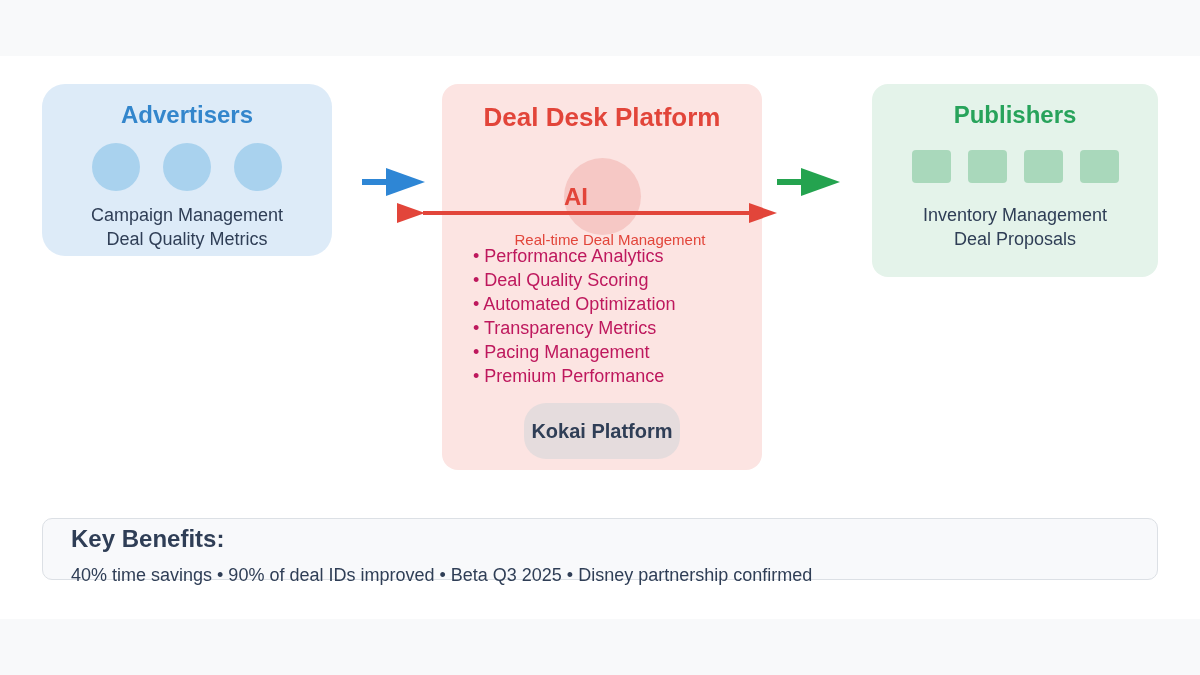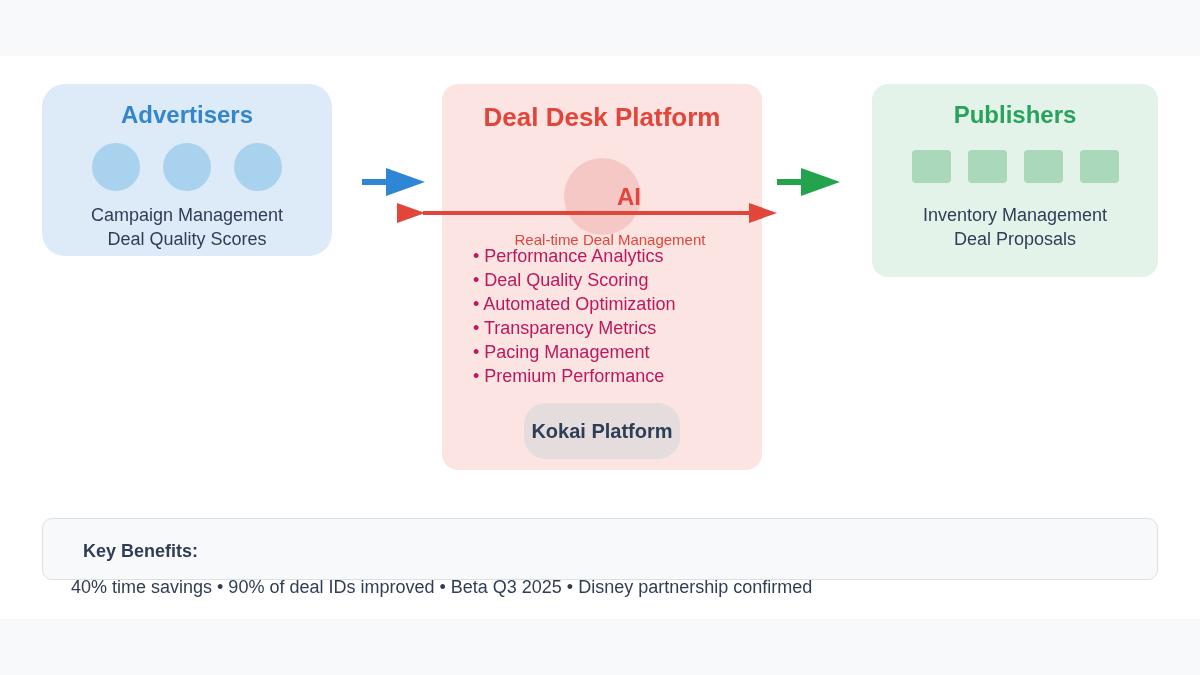--- a/index.html
+++ b/index.html
@@ -20,21 +20,21 @@
   .advertisers{left:42px;top:84px;width:290px;height:172px;background:#ddebf8;border-radius:23px;}
   .advertisers h2{padding-top:17px;font-size:24px;color:#3386cc;}
   .dots{display:flex;justify-content:center;gap:23px;margin-top:14px;}
   .dot{width:48px;height:48px;border-radius:50%;background:#a9d2ee;}
   .body-lines{margin:12px 0 0;font-size:18px;line-height:24px;color:#2f3e56;}
 
   
   .platform{left:442px;top:84px;width:320px;height:386px;background:#fce4e2;}
   .platform h2{padding-top:18px;font-size:26px;line-height:30px;color:#e2453a;}
   .ai-circle{position:absolute;left:122px;top:74px;width:77px;height:77px;border-radius:50%;
-    background:#f6c8c5;display:flex;align-items:center;justify-content:flex-end;
+    background:#f6c8c5;display:flex;align-items:center;justify-content:flex-start;
     font-size:24px;font-weight:bold;color:#e2453a;}
   .flow-label{position:absolute;left:0;top:139px;width:100%;margin:8px;
     font-size:15px;line-height:18px;color:#e2453a;text-align:center;}
   .features{position:absolute;left:31px;top:160px;margin:0;padding:0;list-style:none;
     text-align:left;font-size:18px;line-height:24px;color:#be185d;}
   .features li::before{content:"• ";}
   .badge{position:absolute;left:50%;transform:translateX(-50%);top:319px;
     width:156px;height:56px;border-radius:22px;background:#e5dcdd;
     display:flex;align-items:center;justify-content:center;
     font-size:20px;font-weight:bold;color:#2f3e56;}
@@ -49,39 +49,39 @@
   
   .arrow{position:absolute;display:block;}
   .arrow-blue{left:362px;top:168px;}
   .arrow-green{left:777px;top:168px;}
   .arrow-red{left:397px;top:203px;}
 
   
   .benefits{position:absolute;left:42px;top:518px;width:1116px;height:62px;
     box-sizing:border-box;background:#f8f9fb;border:1px solid #dce0e5;border-radius:10px;
     padding:9px 28px;text-align:left;}
-  .benefits h3{margin:12px;font-size:18px;line-height:22px;color:#2f3e56;}
+  .benefits h3{margin:0;font-size:24px;line-height:22px;color:#2f3e56;}
   .benefits p{margin:14px 0 0;font-size:18px;line-height:22px;color:#2f3e56;}
 </style>
 </head>
 <body>
 
 <div class="band top"></div>
 <div class="band bottom"></div>
 
 <section class="card advertisers">
   <h2>Advertisers</h2>
   <div class="dots">
     <span class="dot"></span>
     <span class="dot"></span>
     <span class="dot"></span>
   </div>
   <p class="body-lines">
     <span>Campaign Management</span><br>
-    <span>Deal Quality Scores</span>
+    <span>Deal Quality Metrics</span>
   </p>
 </section>
 
 <section class="card platform">
   <h2>Deal Desk Platform</h2>
   <div class="ai-circle">
     <span>AI</span>
   </div>
   <p class="flow-label">Real-time Deal Management</p>
   <ul class="features">

